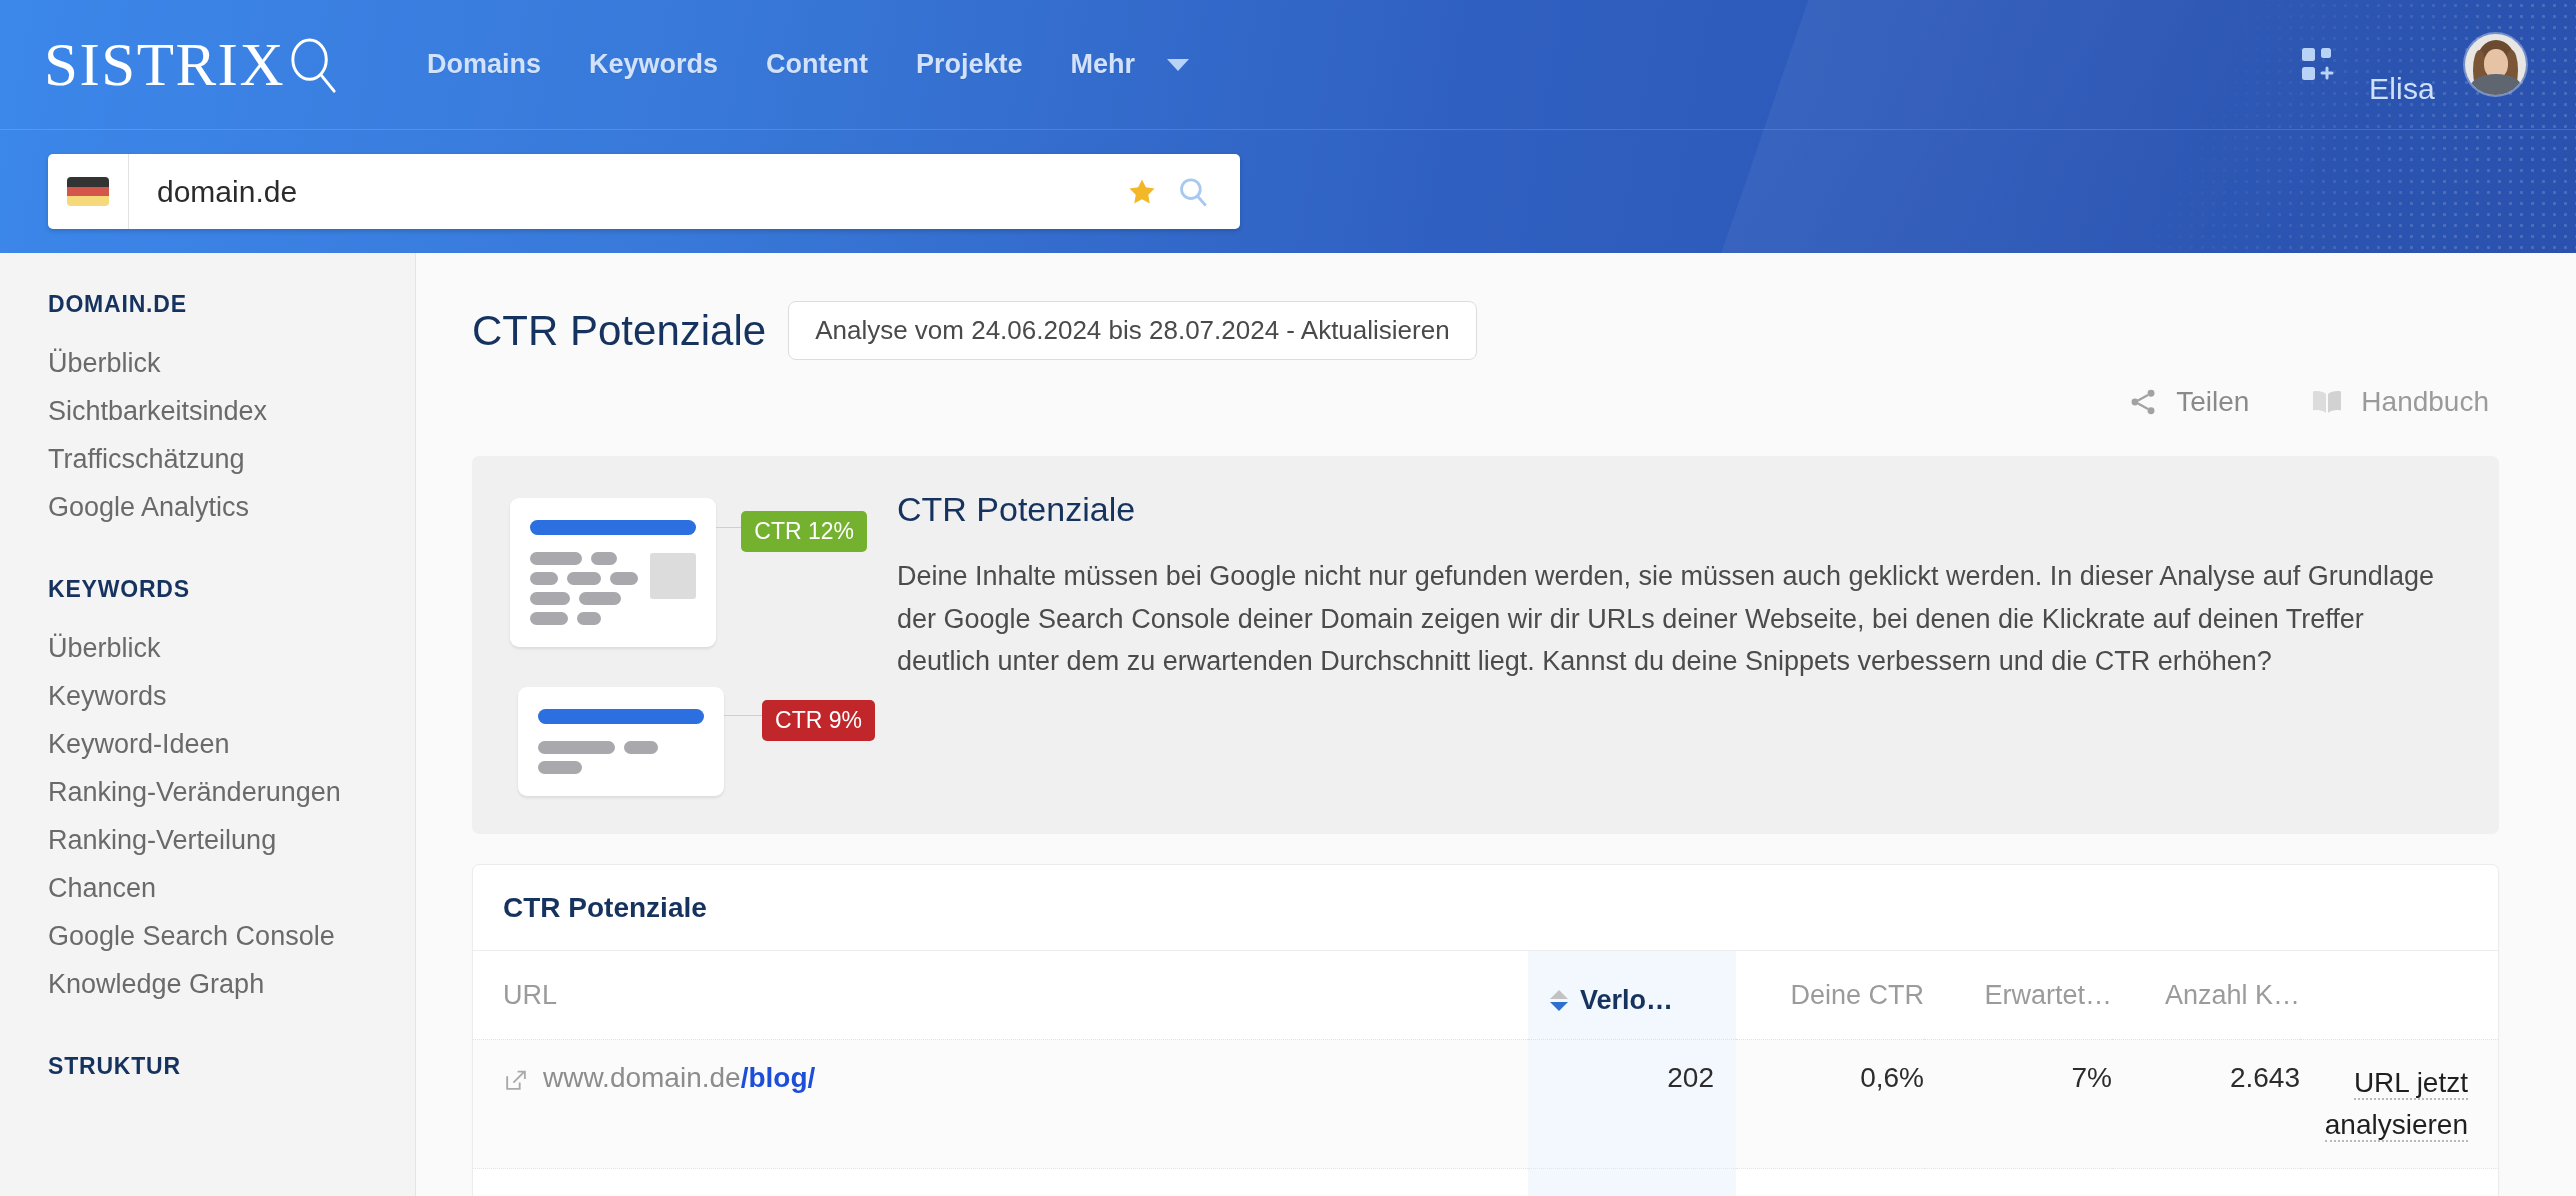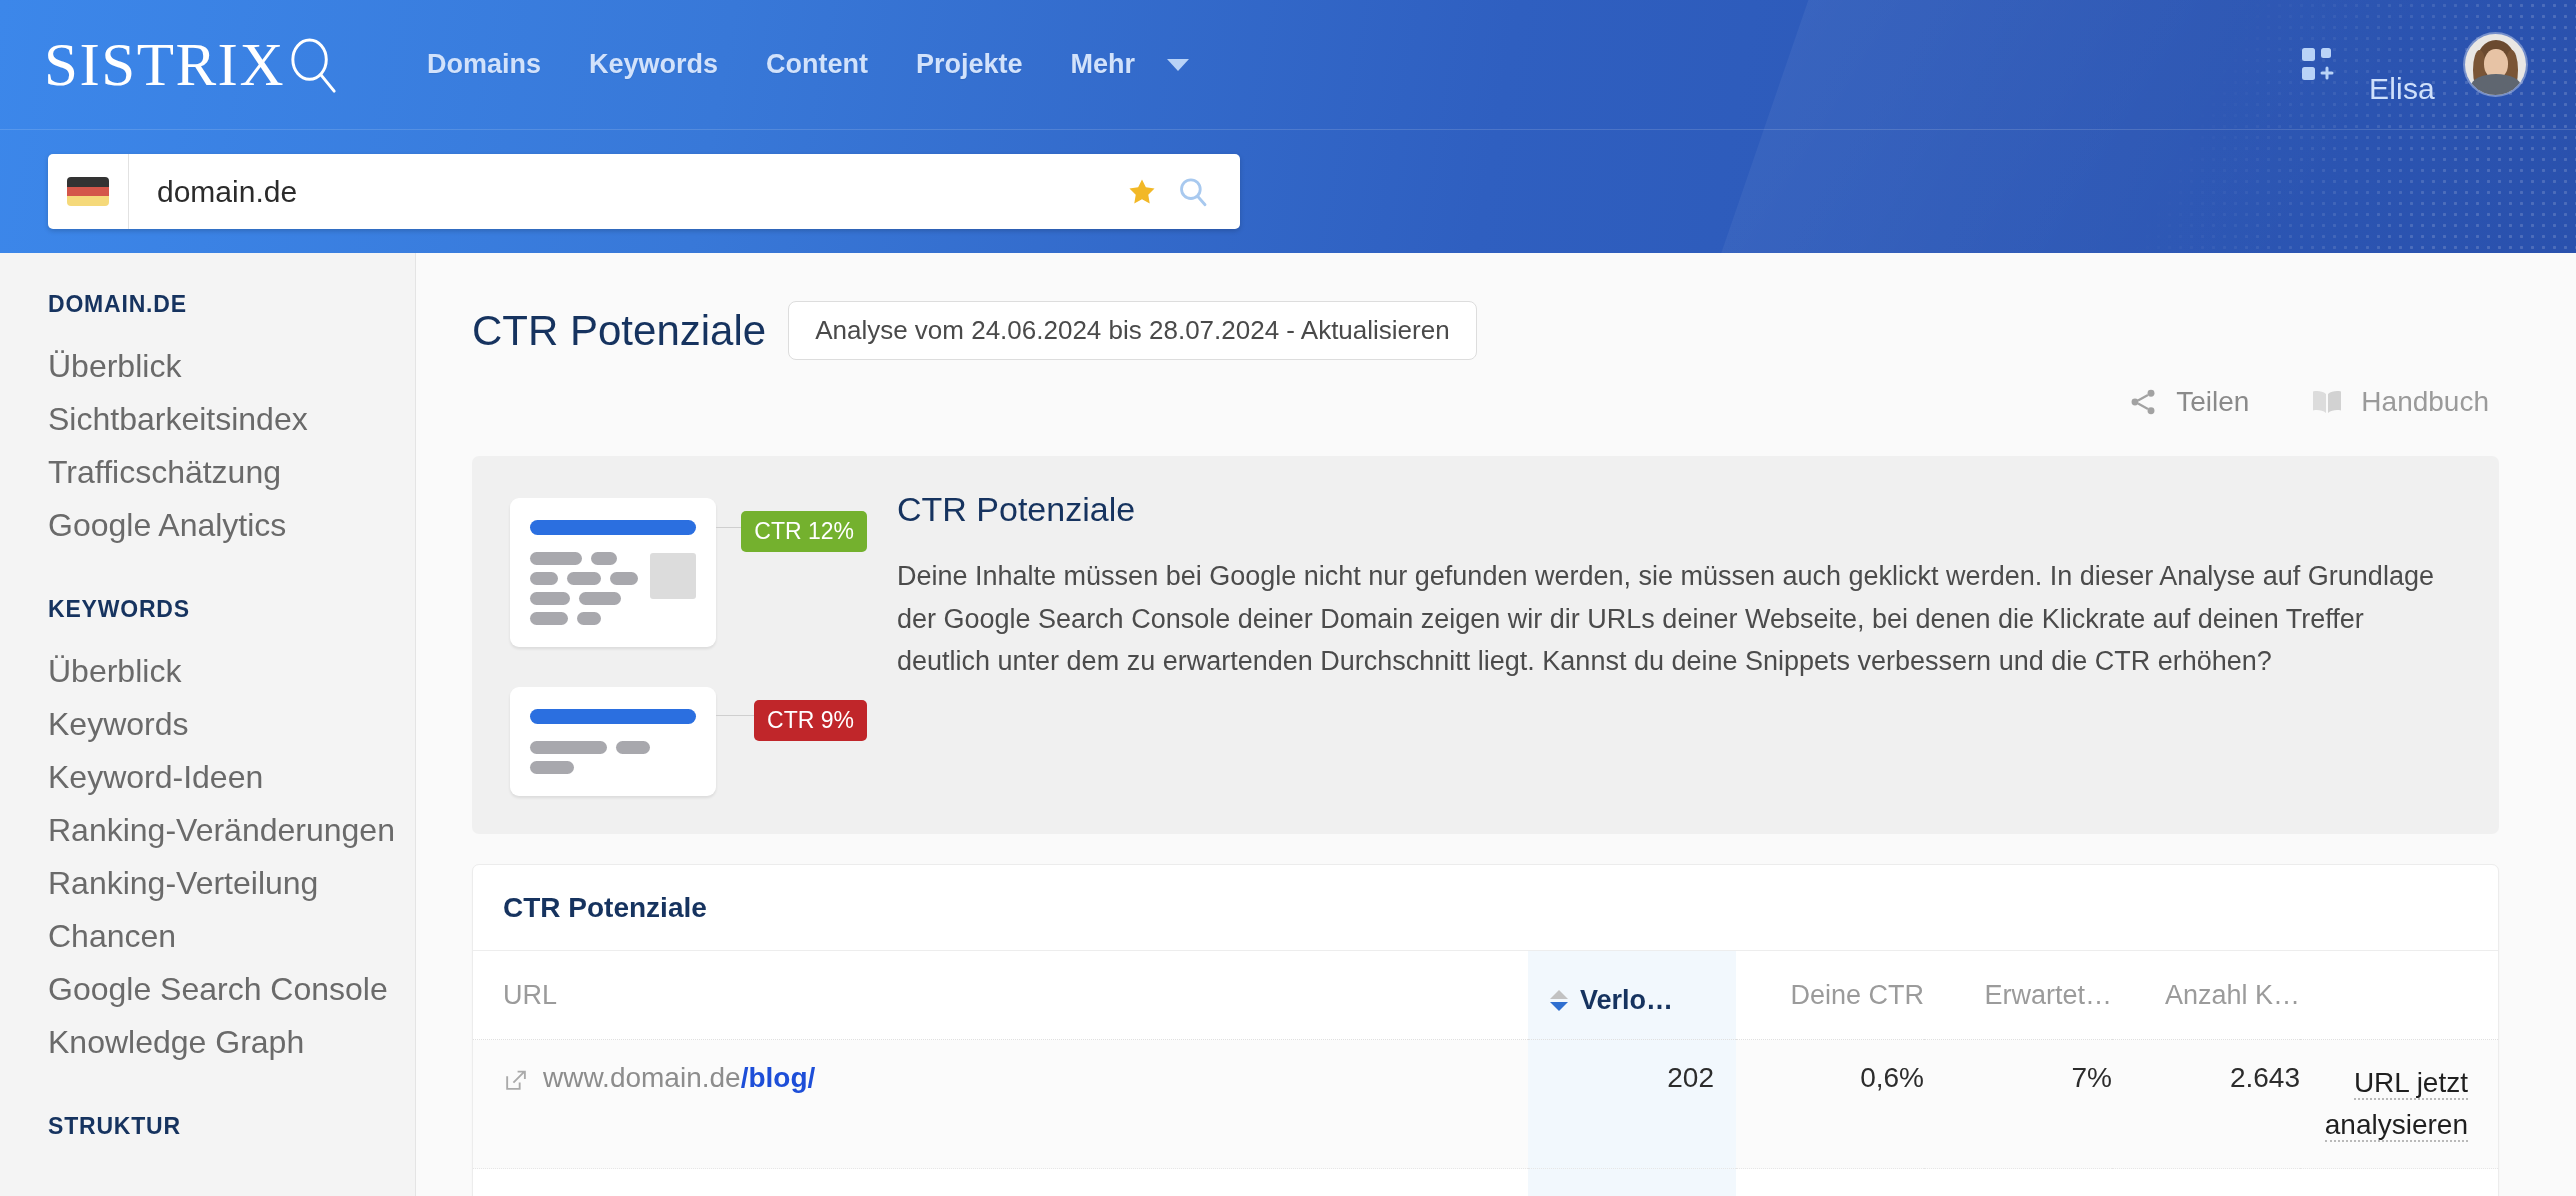--- a/index.html
+++ b/index.html
@@ -113,21 +113,21 @@
     border-right: 1px solid #e4e4e4;
     padding: 38px 0 0 48px;
     overflow: hidden;
   }
   .side-head {
     color: #16335f; font-size: 23px; font-weight: 700;
     letter-spacing: 0.8px; margin-bottom: 22px;
   }
   .side-head.gap { margin-top: 44px; }
   .side-item {
-    color: #6a6a6a; font-size: 32px; line-height: 1.0;
+    color: #6a6a6a; font-size: 27px; line-height: 1.0;
     padding: 10px 0 11px 0; cursor: pointer; white-space: nowrap;
   }
 
   
   .main { flex: 1; background: #fafafa; padding: 48px 77px 0 56px; overflow: hidden; }
 
   .titlerow { display: flex; align-items: center; gap: 22px; }
   .page-title { color: #16335f; font-size: 42px; font-weight: 400; white-space: nowrap; }
   .daterange {
     border: 1px solid #dddddd; border-radius: 8px; background: #fff;
@@ -148,21 +148,21 @@
     margin-top: 38px; background: #f0f0f0; border-radius: 7px;
     display: flex; gap: 0; padding: 34px 40px 38px 38px;
   }
   .illus { width: 367px; flex: none; padding-top: 8px; }
   .snippet {
     background: #fff; border-radius: 9px; width: 206px;
     padding: 22px 20px 22px 20px;
     box-shadow: 0 2px 3px rgba(0,0,0,.09);
     position: relative;
   }
-  .snippet + .snippet { margin-top: 40px; }
+  .snippet + .snippet { margin-top: 40px; margin-left: 8px; }
   .snip-title { height: 15px; border-radius: 8px; background: #2b6fe0; margin-bottom: 17px; }
   .snip-lines { display: flex; flex-wrap: wrap; gap: 7px 9px; width: 121px; }
   .snip-lines.wide { width: 100%; }
   .bar { height: 13px; border-radius: 7px; background: #a8a8ad; }
   .snip-body { display: flex; gap: 12px; align-items: flex-start; }
   .snip-thumb { width: 46px; height: 46px; background: #dcdcdc; border-radius: 3px; flex: none; margin-top: 1px; }
   .leader { position: absolute; top: 29px; right: -44px; width: 44px; height: 1px; background: #cfcfcf; }
   .leader.low { top: 28px; }
   .badge {
     position: absolute; top: 13px; right: -151px;

